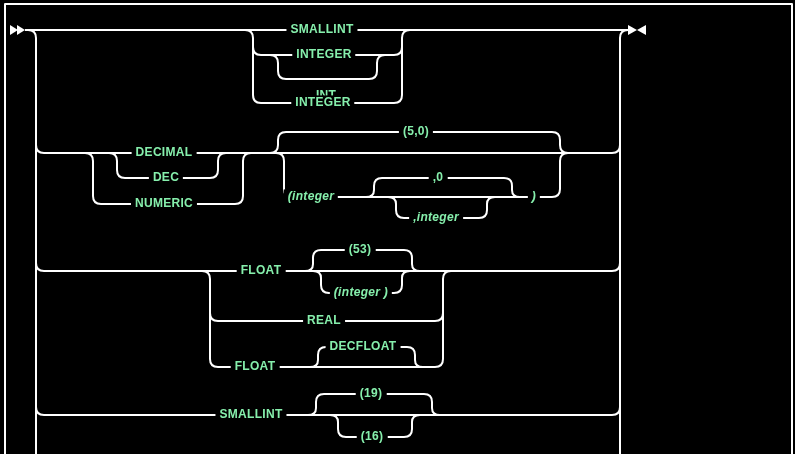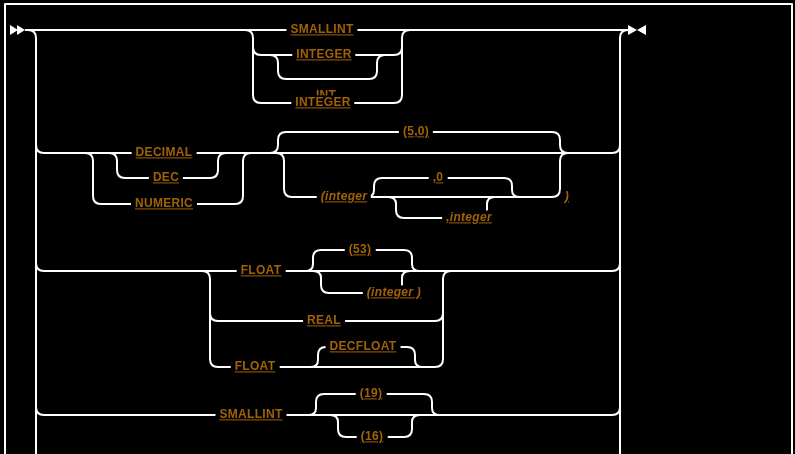--- a/index.html
+++ b/index.html
@@ -8,30 +8,29 @@
     width:795px;height:454px;
     background:#000;
     overflow:hidden;
     font-family:"Liberation Sans",sans-serif;
   }
   #rails{position:absolute;left:0;top:0;}
   .lbl{
     position:absolute;
     transform:translate(-50%,-50%);
     background:#000;
-    color:#a16207;
+    color:#86efac;
     font:bold 12px "Liberation Sans",sans-serif;
     letter-spacing:.3px;
     line-height:1.1;
     padding:1px 4px;
     white-space:nowrap;
     z-index:2;
-    text-decoration:underline;
   }
-  .ital{font-style:italic;margin-left:33px;}
+  .ital{font-style:italic;}
 </style>
 </head>
 <body>
 
 <div id="stage">
 
   <svg id="rails" width="795" height="454" viewBox="0 0 795 454" fill="none" stroke="#ffffff" stroke-width="2" stroke-linejoin="round">
 
     <path d="M5,454 L5,4 L792,4 L792,454"></path>
 

